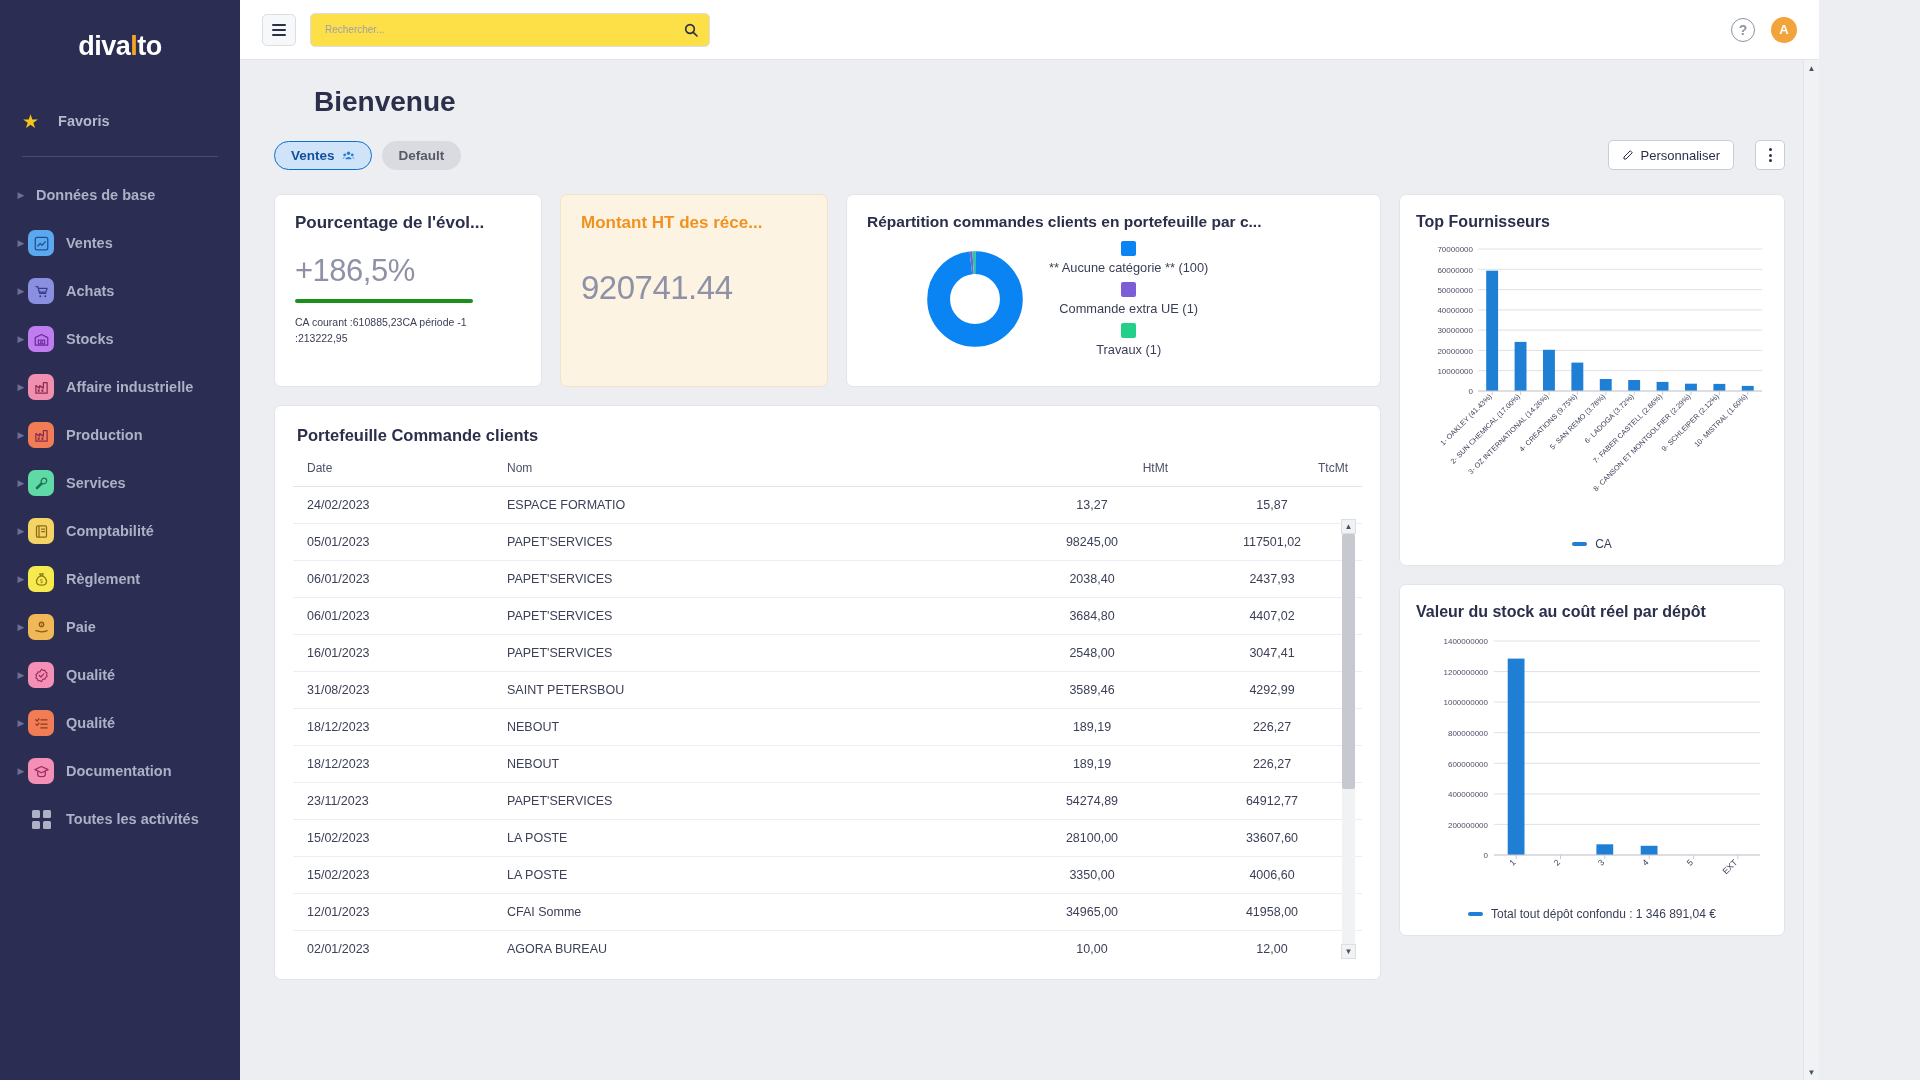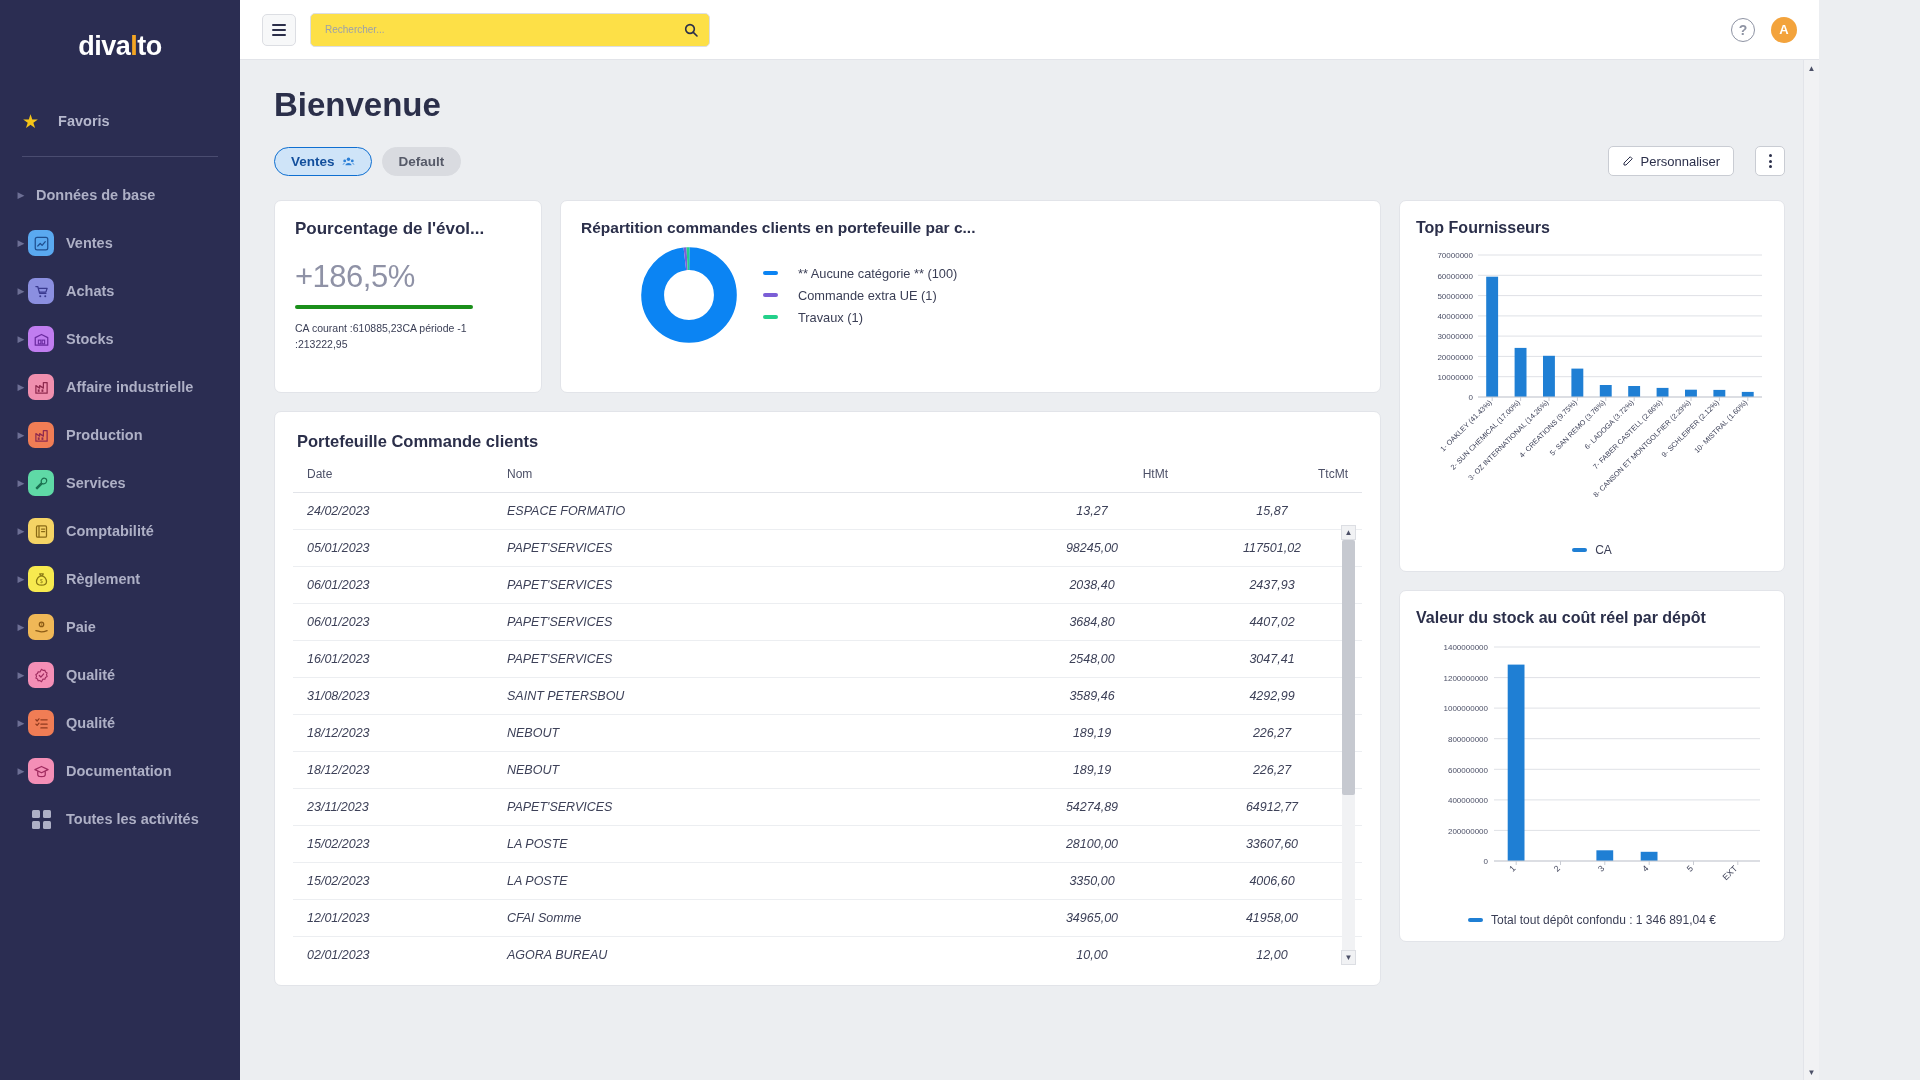--- a/index.html
+++ b/index.html
@@ -101,21 +101,21 @@
     width: 26px; height: 26px; border-radius: 50%; background: #f3a33c;
     color: #fff; font-size: 13px; font-weight: 700;
     display: flex; align-items: center; justify-content: center; cursor: pointer;
   }
 
   
   .content {
     flex: 1 1 auto; position: relative; overflow: hidden;
     padding: 26px 34px 0 34px;
   }
-  .page-title { font-size: 33px; font-weight: bold; color: #2b2f4a; margin-bottom: 22px; }
+  .page-title { font-size: 28px; font-weight: bold; color: #2b2f4a; margin-bottom: 22px; margin-left: 40px; }
 
   .tabrow { display: flex; align-items: center; gap: 10px; margin-bottom: 24px; }
   .tab {
     height: 29px; padding: 0 16px; border-radius: 15px; font-size: 13.5px;
     display: flex; align-items: center; gap: 7px; cursor: pointer; font-weight: 600;
   }
   .tab.active { background: #cfe4f8; border: 1.6px solid #0f6fd1; color: #134f9c; }
   .tab.idle { background: #d9dbe0; border: 1.6px solid #d9dbe0; color: #565a68; }
   .tab svg { width: 13px; height: 13px; }
 
@@ -153,37 +153,36 @@
   .kpi-bar { width: 178px; height: 4px; background: #1a8f1a; border-radius: 2px; margin-top: 10px; }
   .kpi-sub { font-size: 10.5px; color: #3a3e55; line-height: 1.45; margin-top: 12px; align-self: flex-start; }
 
   .donut-card { flex: 1 1 auto; height: 193px; padding: 18px 20px; min-width: 0; }
   .donut-title {
     font-size: 15.5px; font-weight: bold; color: #2b2f4a;
     white-space: nowrap; overflow: hidden; text-overflow: ellipsis;
   }
   .donut-row { display: flex; align-items: center; margin-top: 10px; gap: 26px; padding-left: 60px; }
   .legend { display: flex; flex-direction: column; gap: 7px; }
-  .legend-item { display: flex; align-items: center; gap: 20px; font-size: 12.8px; color: #3a3e55; white-space: nowrap; }
+  .legend-item { display: flex; align-items: center; gap: 4px; font-size: 12.8px; color: #3a3e55; white-space: nowrap; flex-direction: column; }
   .legend-swatch { width: 15px; height: 3.5px; border-radius: 2px; flex: 0 0 15px; }
 
   
   .table-card { padding: 20px 18px 12px 18px; position: relative; }
   .table-title { font-size: 16.5px; font-weight: bold; color: #2b2f4a; margin: 0 0 16px 4px; }
   .table-scroll { position: relative; }
   table { width: 100%; border-collapse: collapse; }
   thead th {
     font-size: 12px; font-weight: 500; color: #4c5067; text-align: left;
     padding: 0 14px 11px 14px; border-bottom: 1px solid #e2e4e9;
   }
   thead th.num { text-align: right; }
   tbody td {
     font-size: 12.5px; color: #3d4158; padding: 11px 14px;
     border-bottom: 1px solid #eceef1;
-    font-style: italic;
   }
   tbody td.num { text-align: center; }
   tbody tr:last-child td { border-bottom: none; }
   .col-date { width: 200px; }
   .col-nom { width: auto; }
   .col-ht { width: 180px; }
   .col-ttc { width: 180px; }
 
   .tbl-scrollbar {
     position: absolute; right: 6px; top: 58px; bottom: 8px; width: 15px;
@@ -460,20 +459,26 @@
               <div class="kpi-body">
                 <div class="kpi-value">+186,5%</div>
                 <div class="kpi-bar"></div>
                 <div class="kpi-sub">
                   <span>CA courant :610885,23CA période -1</span><br>
                   <span>:213222,95</span>
                 </div>
               </div>
             </div>
 
+            <div class="card kpi-card amber">
+              <div class="kpi-title amber">Montant HT des réce...</div>
+              <div class="kpi-body">
+                <div class="kpi-value big">920741.44</div>
+              </div>
+            </div>
 
             <div class="card donut-card">
               <div class="donut-title">Répartition commandes clients en portefeuille par c...</div>
               <div class="donut-row">
                 <svg width="96" height="96" viewBox="0 0 42 42" id="donut-svg">
                     <circle cx="21" cy="21" r="15.915" fill="none" stroke="#0b84f3" stroke-width="10" stroke-dasharray="98.039 1.961" stroke-dashoffset="25.000"></circle>
                     <circle cx="21" cy="21" r="15.915" fill="none" stroke="#7b5ed6" stroke-width="10" stroke-dasharray="0.980 99.020" stroke-dashoffset="-73.039"></circle>
                     <circle cx="21" cy="21" r="15.915" fill="none" stroke="#23d08a" stroke-width="10" stroke-dasharray="0.980 99.020" stroke-dashoffset="-74.020"></circle>
                   </svg>
                 <div class="legend" id="donut-legend">

